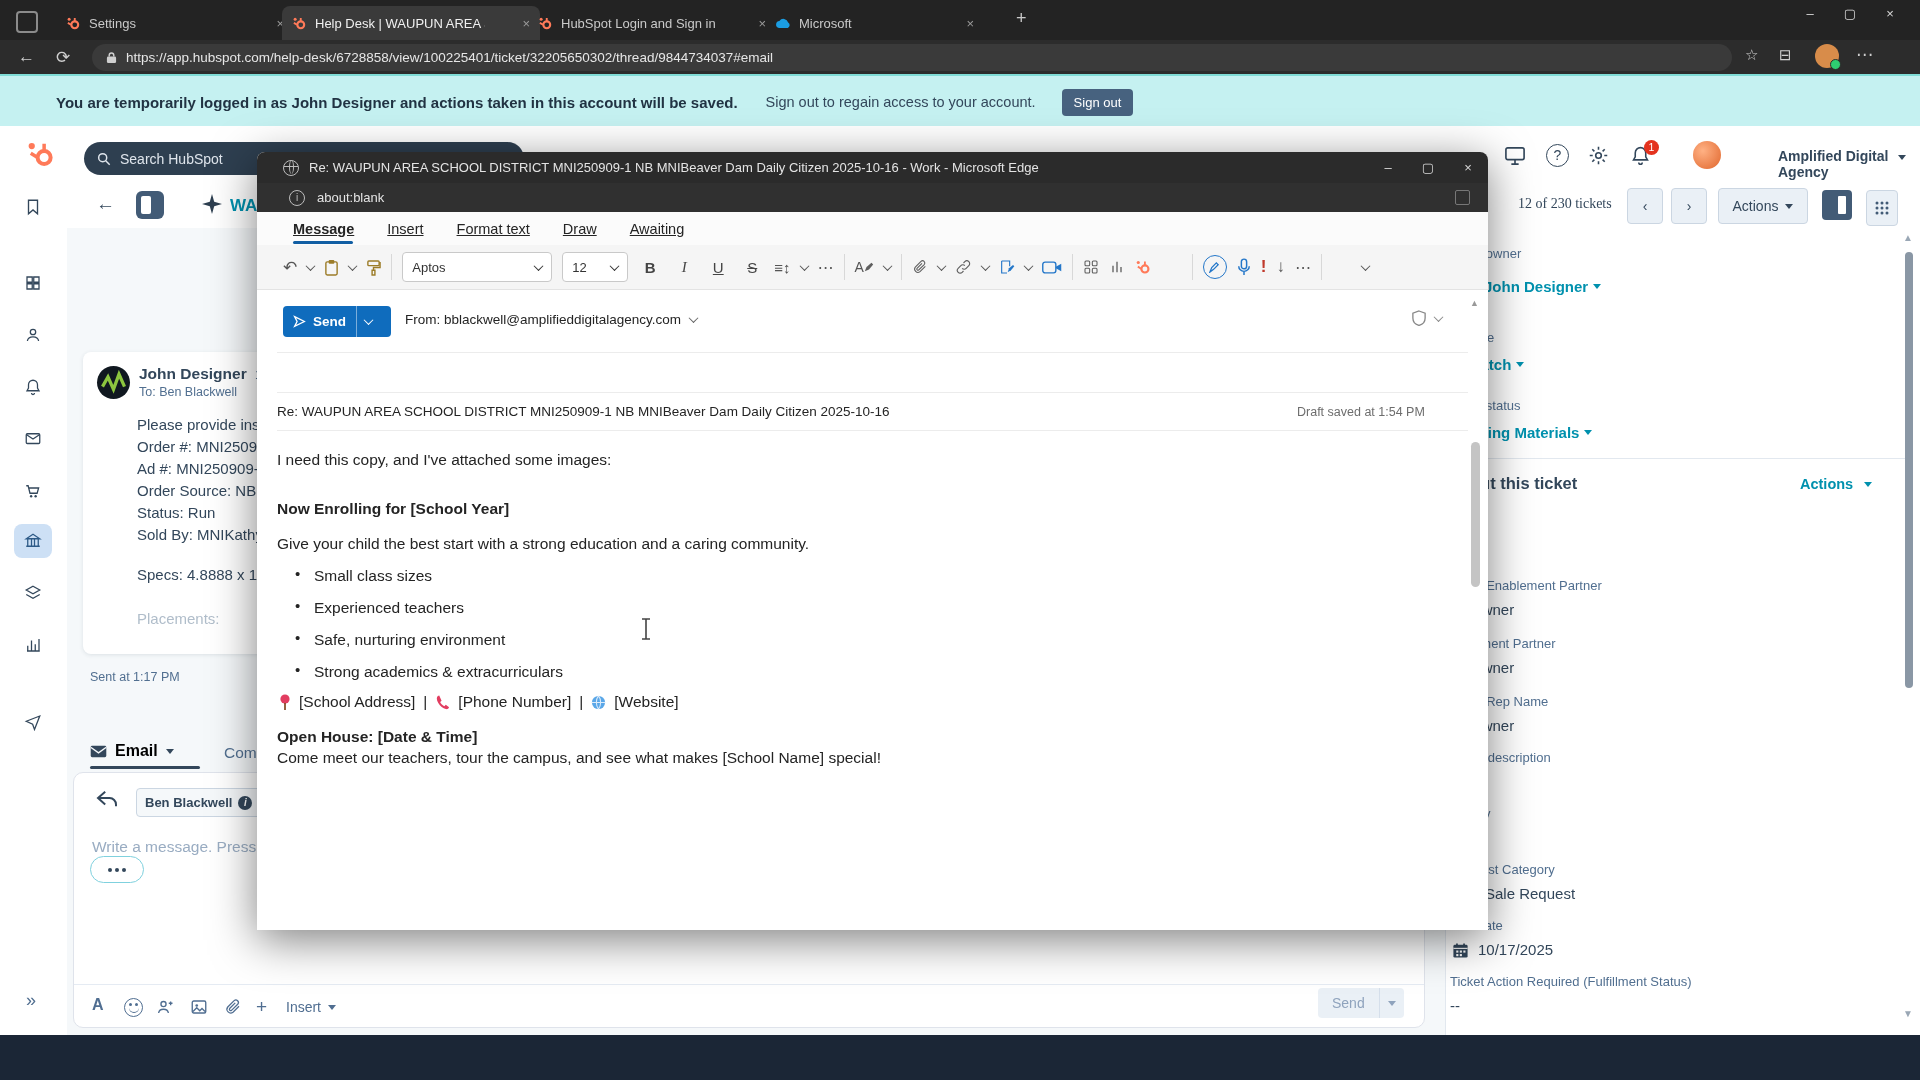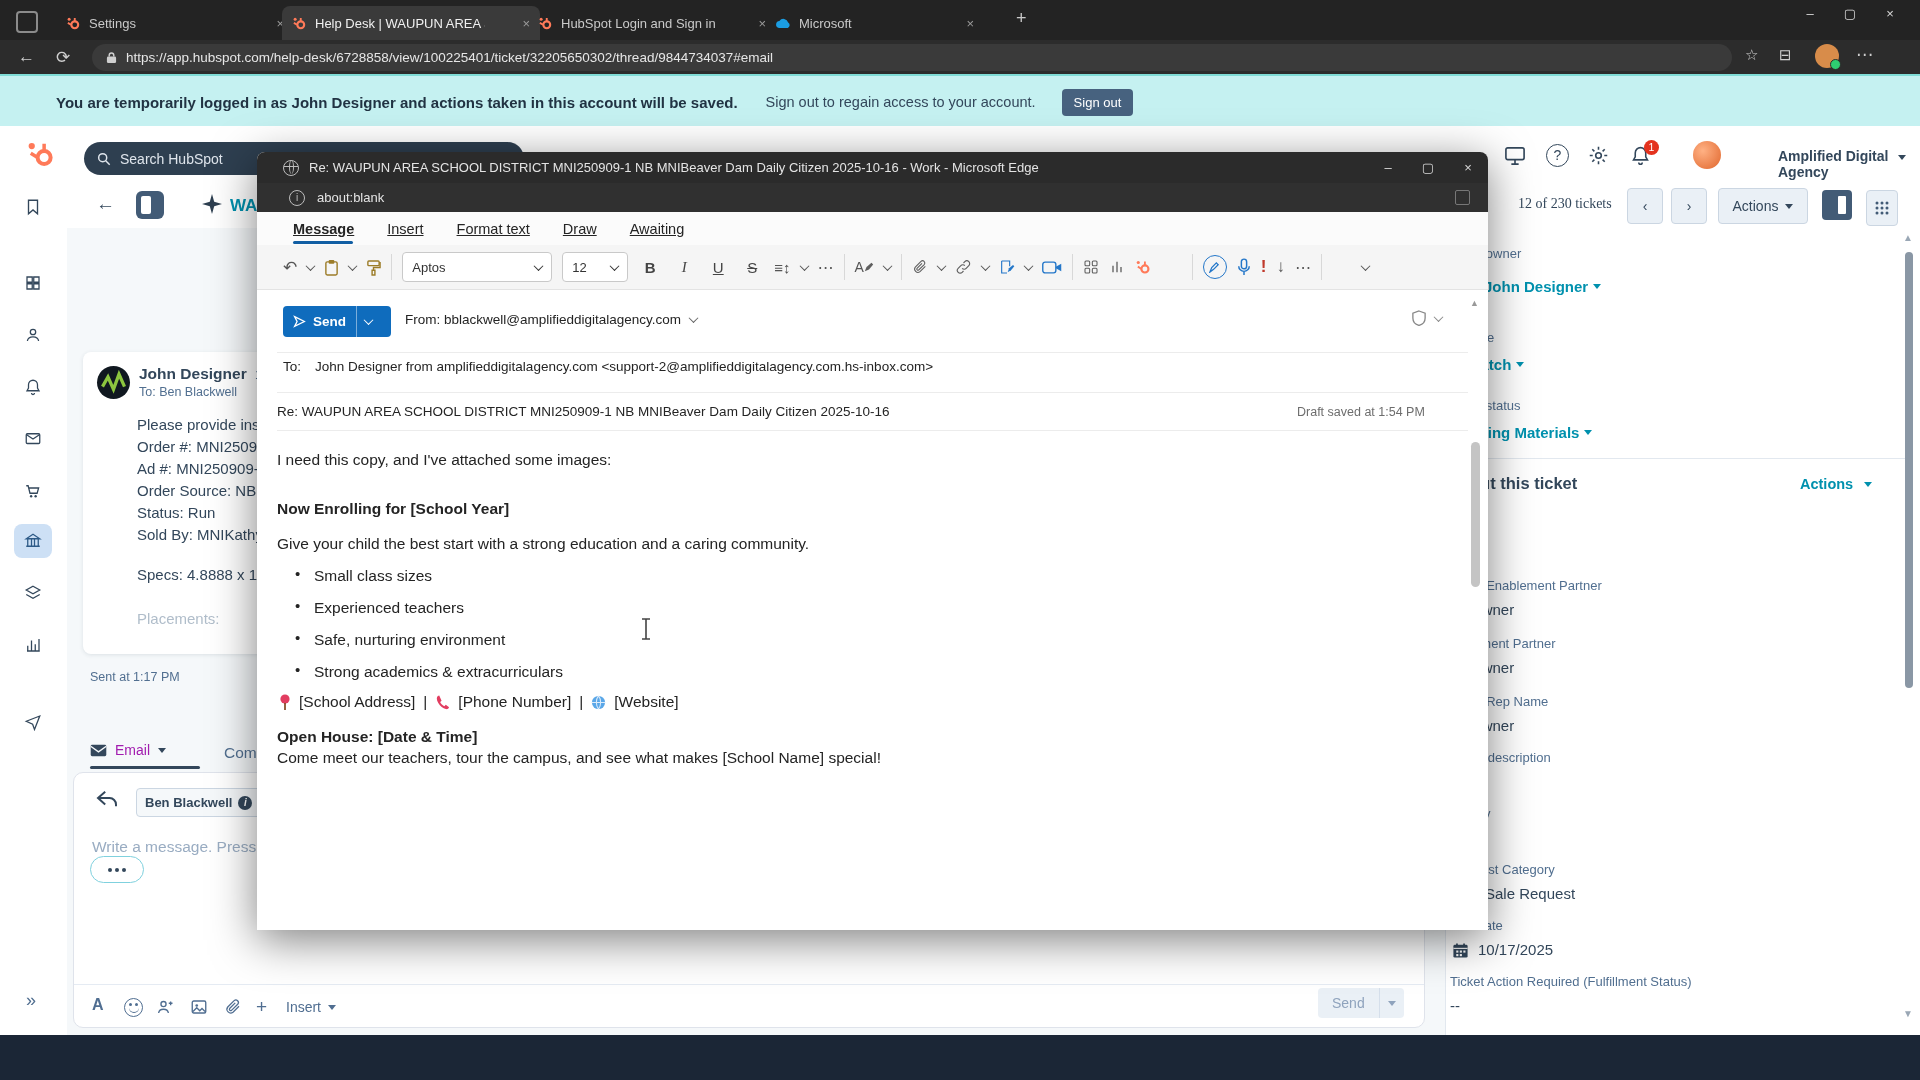--- a/index.html
+++ b/index.html
@@ -301,21 +301,21 @@
     <span class="abs cardline" style="left:54px;top:214px;">Specs: 4.8888 x 16</span>
     <span class="abs cardline" style="left:54px;top:258px;color:#b0bdca;">Placements:</span>
   </div>
   <span class="abs graysmall" style="left:90px;top:670px;">Sent at 1:17 PM</span>
 
   <div class="abs flex" style="left:90px;top:742px;gap:8px;">
     <svg width="17" height="13" viewBox="0 0 24 18">
         <rect x="1" y="1" width="22" height="16" rx="2" fill="#33475b"></rect>
         <path d="M1 3l11 8 11-8" stroke="#f5f8fa" stroke-width="2" fill="none"></path>
       </svg>
-    <span style="color:#a21caf;font-size:14px;font-weight:normal;">Email</span>
+    <span style="color:#000000;font-size:16px;font-weight:bold;">Email</span>
     <span class="tri" style="color:#33475b;"></span>
   </div>
   <div class="abs" style="left:90px;top:766px;width:110px;height:3px;background:#33475b;border-radius:2px;"></div>
   <span class="abs" style="left:224px;top:744px;color:#516f90;font-size:15.5px;">Comment</span>
 
   <div class="abs editor"></div>
   <svg class="abs" style="left:96px;top:790px;" width="22" height="18" viewBox="0 0 24 20">
       <path d="M10 2L2 9l8 7M2 9h13a7 7 0 0 1 7 7v2" fill="none" stroke="#33475b" stroke-width="2.2"></path>
     </svg>
   <div class="abs chip" style="left:136px;top:788px;">
@@ -540,24 +540,20 @@
     <div class="abs flex" style="left:148px;top:160px;gap:9px;">
       <span style="color:#242424;font-size:13.5px;">From: bblackwell@amplifieddigitalagency.com</span>
       <span class="chev" style="color:#666;"></span>
     </div>
     <svg class="abs" style="left:1155px;top:158px;" width="14" height="16" viewBox="0 0 16 18">
         <path d="M8 1l7 2.5V9c0 4.5-3 7.5-7 8.5C4 16.5 1 13.5 1 9V3.5z" fill="none" stroke="#888" stroke-width="1.5"></path>
       </svg>
     <span class="abs chev" style="left:1178px;top:163px;color:#888;"></span>
 
     <div class="abs hline" style="top:200px;"></div>
-    <div class="abs flex" style="left:26px;top:207px;gap:14px;">
-      <span style="color:#242424;font-size:13.5px;">To:</span>
-      <span style="color:#242424;font-size:13.5px;">John Designer from amplifieddigitalagency.com &lt;support-2@amplifieddigitalagency.com.hs-inbox.com&gt;</span>
-    </div>
     <div class="abs hline" style="top:240px;"></div>
     <span class="abs" style="left:20px;top:252px;color:#242424;font-size:13.5px;">Re: WAUPUN AREA SCHOOL DISTRICT MNI250909-1 NB MNIBeaver Dam Daily Citizen 2025-10-16</span>
     <span class="abs" style="left:1040px;top:253px;color:#6d6d6d;font-size:12.5px;">Draft saved at 1:54 PM</span>
     <div class="abs hline" style="top:278px;"></div>
 
     <div class="abs" style="left:0;top:279px;width:1231px;height:499px;overflow:hidden;background:#fff;">
       <span class="abs bodytext" style="left:20px;top:20px;">I need this copy, and I've attached some images:</span>
       <span class="abs bodytext" style="left:20px;top:69px;font-weight:bold;">Now Enrolling for [School Year]</span>
       <span class="abs bodytext" style="left:20px;top:104px;">Give your child the best start with a strong education and a caring community.</span>
       <span class="abs" style="left:38px;top:134px;color:#242424;font-size:15px;">•</span>

